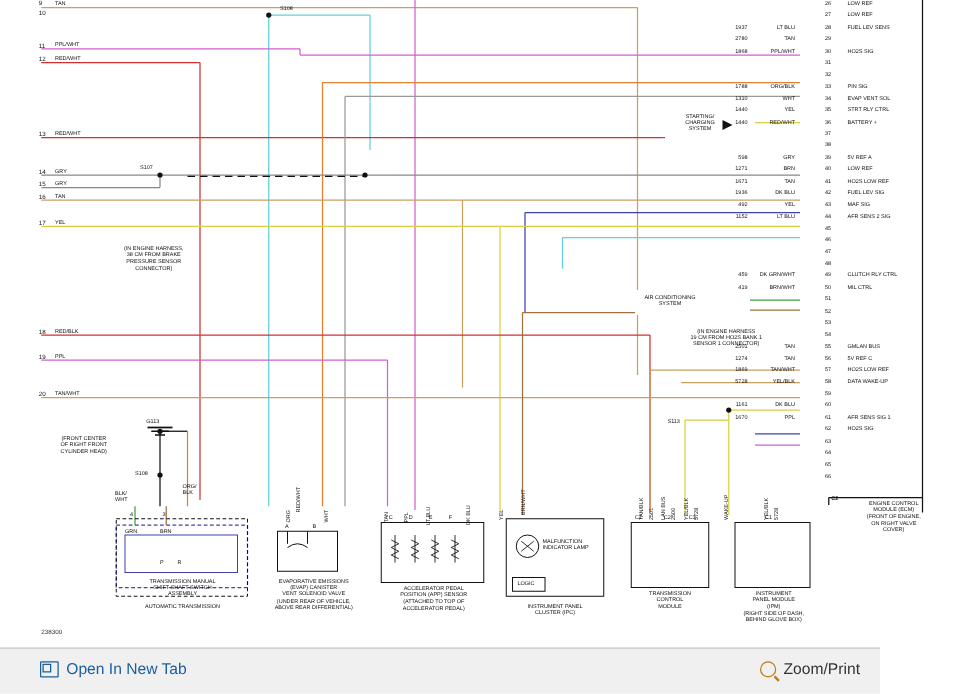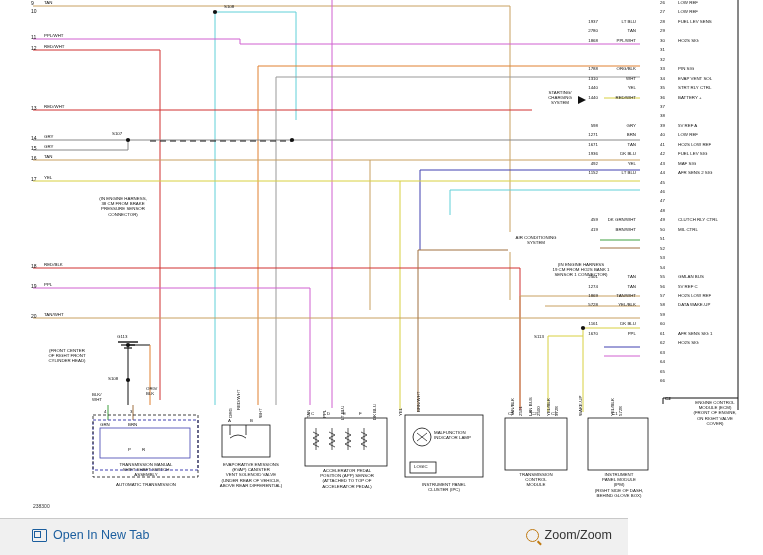--- a/index.html
+++ b/index.html
@@ -7,21 +7,21 @@
   #root{position:relative;width:763px;height:555px;background:#fff;}
   .diagram{position:absolute;left:0;top:0;width:763px;height:518px;overflow:hidden;background:#fff;}
   .diagram svg{position:absolute;left:0;top:0;}
   .lbl{position:absolute;font-size:4.4px;line-height:5.2px;color:#111;white-space:pre;letter-spacing:0px;}
   .lbl.b{font-weight:bold;}
   .lbl.c{text-align:center;}
   .lbl.r{text-align:right;}
   .vert{transform-origin:0 0;}
   .rowno{position:absolute;font-size:5px;color:#111;}
   .pinno{position:absolute;font-size:4.4px;color:#111;}
-  .footer{position:absolute;left:0;top:518px;width:628px;height:37px;background:#f0f0f0;border-top:1px solid #c9c9c9;}
+  .footer{position:absolute;left:0;top:518px;width:704px;height:37px;background:#f0f0f0;border-top:1px solid #c9c9c9;}
   .fbtn{position:absolute;top:9px;font-size:12.5px;color:#1b5e9e;display:flex;align-items:center;gap:6px;cursor:pointer;}
   .fbtn.left{left:32px;}
   .fbtn.right{right:16px;color:#333;}
   .newtab-ico{display:inline-block;width:13px;height:11px;border:1.4px solid #1b5e9e;border-radius:1px;position:relative;}
   .newtab-ico:before{content:"";position:absolute;left:1px;top:1px;width:5px;height:5px;border:1.2px solid #1b5e9e;}
   .zoom-ico{display:inline-block;width:11px;height:11px;border:1.6px solid #c07a12;border-radius:50%;position:relative;}
   .zoom-ico:after{content:"";position:absolute;right:-4px;bottom:-3px;width:5px;height:1.6px;background:#c07a12;transform:rotate(45deg);}
   .watermark{position:absolute;left:33px;top:503px;font-size:5px;color:#333;}
 </style>
 </head>
@@ -396,16 +396,16 @@
     <div class="watermark">238300</div>
   </div>
 
   <div class="footer">
     <div class="fbtn left">
       <span class="newtab-ico"></span>
       <span>Open In New Tab</span>
     </div>
     <div class="fbtn right">
       <span class="zoom-ico"></span>
-      <span>Zoom/Zoom</span>
+      <span>Zoom/Print</span>
     </div>
   </div>
 </div>
 
 </body></html>

